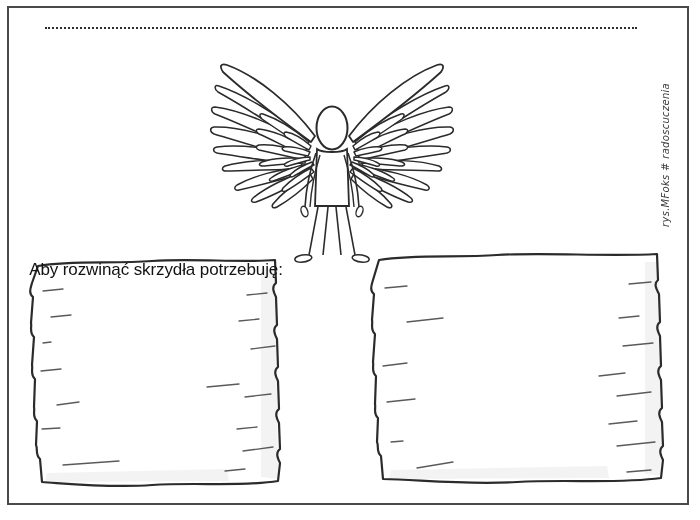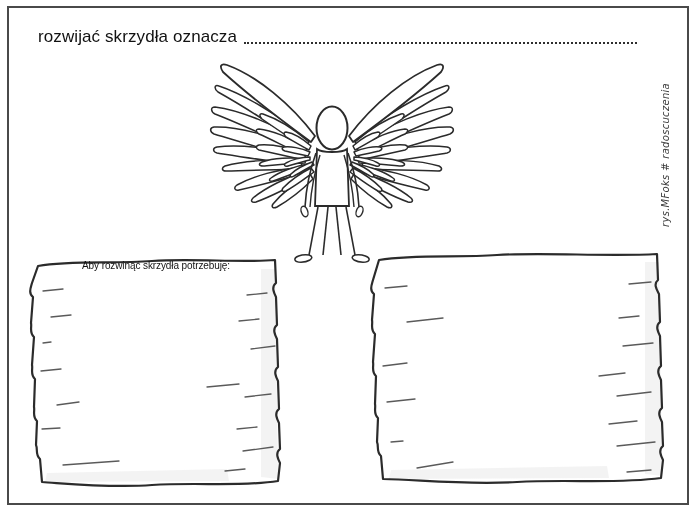--- a/index.html
+++ b/index.html
@@ -23,21 +23,21 @@
     border-bottom:2px dotted #2e2e2e;margin-bottom:3px;
   }
   .figure-wrap{position:absolute;left:205px;top:58px;width:250px;height:210px;}
   .figure-wrap svg{display:block;width:250px;height:210px;}
   .box{position:absolute;}
   .box svg{display:block;}
   .box-left{left:27px;top:251px;width:258px;height:243px;}
   .box-right{left:367px;top:246px;width:300px;height:246px;}
   .box-header{
     position:absolute;left:0;right:0;text-align:center;
-    font-size:10px;color:#131313;letter-spacing:-0.1px;white-space:nowrap;
+    font-size:17px;color:#131313;letter-spacing:-0.1px;white-space:nowrap;
   }
   .box-left .box-header{top:9px;}
   .box-right .box-header{top:9px;font-size:14px;}
   .credit{
     position:absolute;left:605px;top:158px;width:124px;height:14px;
     transform:rotate(-90deg);transform-origin:50% 50%;
     font-family:"DejaVu Sans", sans-serif;font-style:italic;
     font-size:10px;color:#3a3a3a;text-align:center;letter-spacing:0.3px;
     white-space:nowrap;
   }
@@ -45,21 +45,20 @@
   .line{stroke:#2b2b2b;fill:none;}
   .dash{stroke:#5a5a5a;stroke-width:1.3;fill:none;stroke-linecap:round;}
   .shade{fill:#eaeaea;opacity:0.55;stroke:none;}
 </style>
 </head>
 <body>
 
 <div class="frame"></div>
 
 <div class="title-row">
-  <span class="title-text">rozwijać skrzydła oznacza</span>
   <span class="answer-leader"></span>
 </div>
 
 <div class="figure-wrap">
   <svg viewBox="0 0 250 210">
 
     <g id="wingL" stroke="#2b2b2b" stroke-width="1.5" fill="#ffffff" stroke-linejoin="round">
 
       <path d="M102,80 C72,56 38,36 14,28 C9,26 9,31 13,34 C38,48 72,70 98,88 Z"></path>
       <path d="M100,86 C70,66 34,52 10,49 C5,49 6,54 10,56 C36,66 70,82 96,94 Z"></path>

